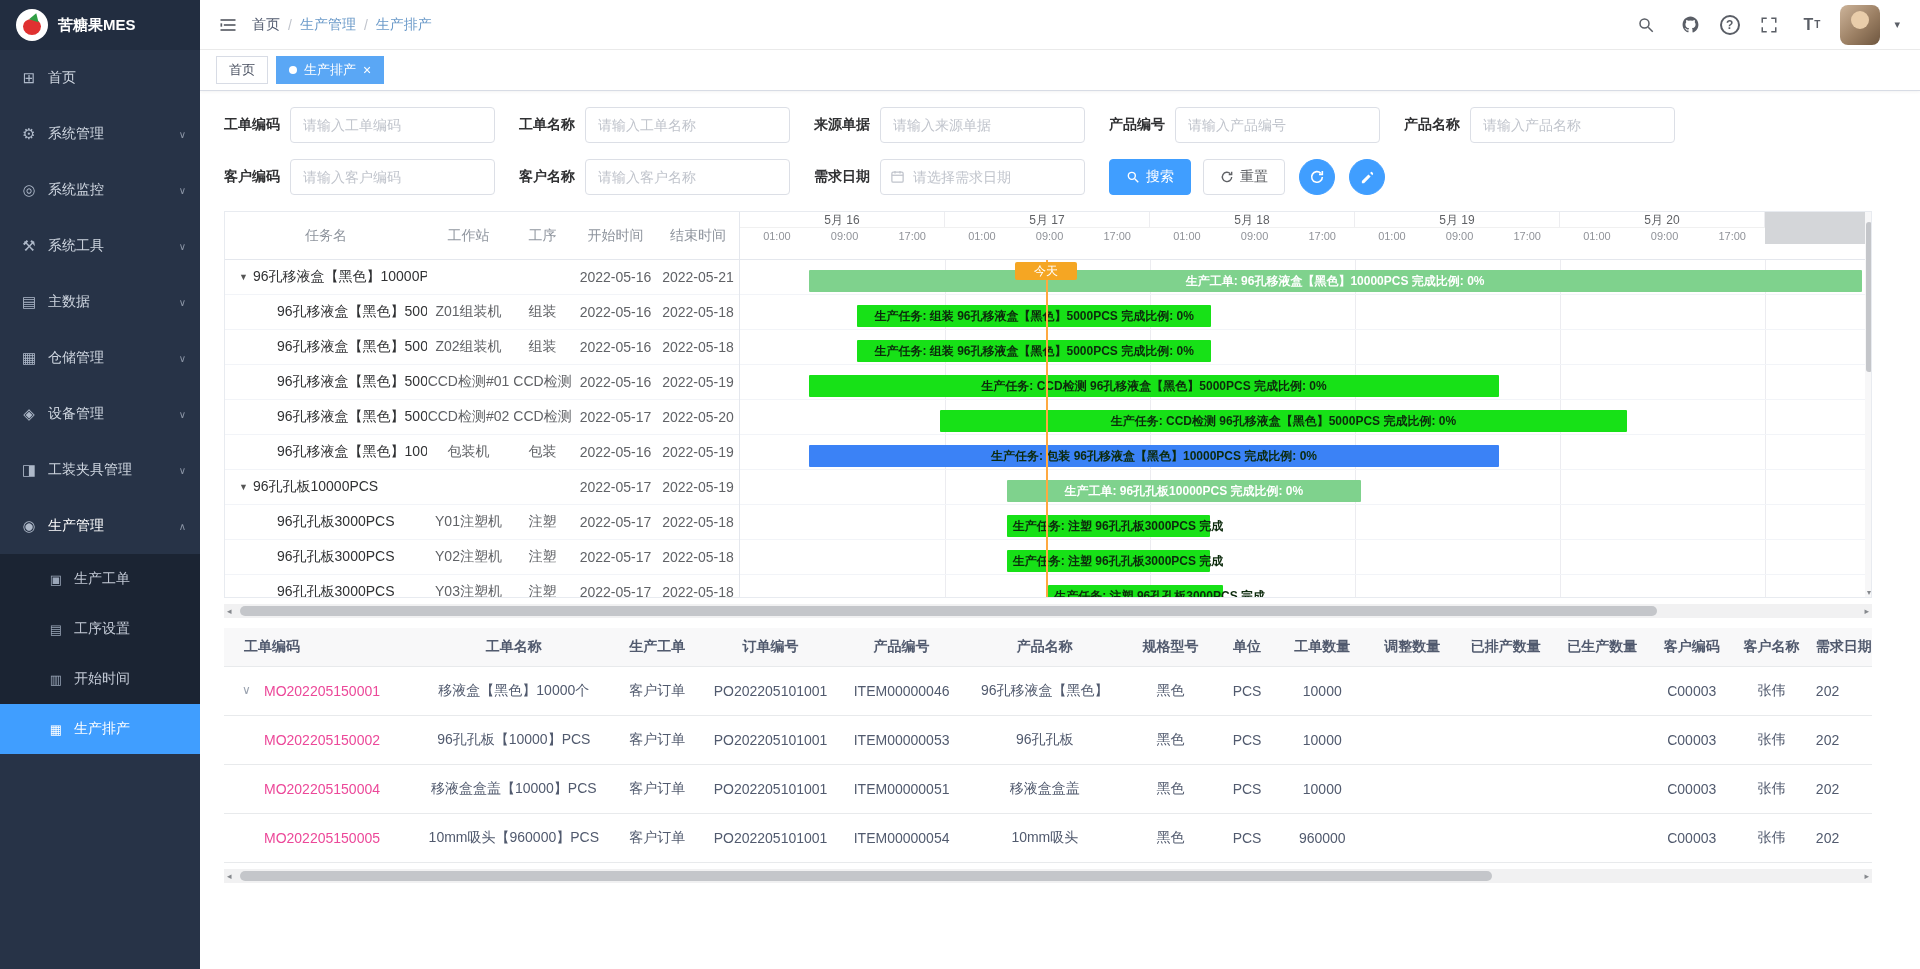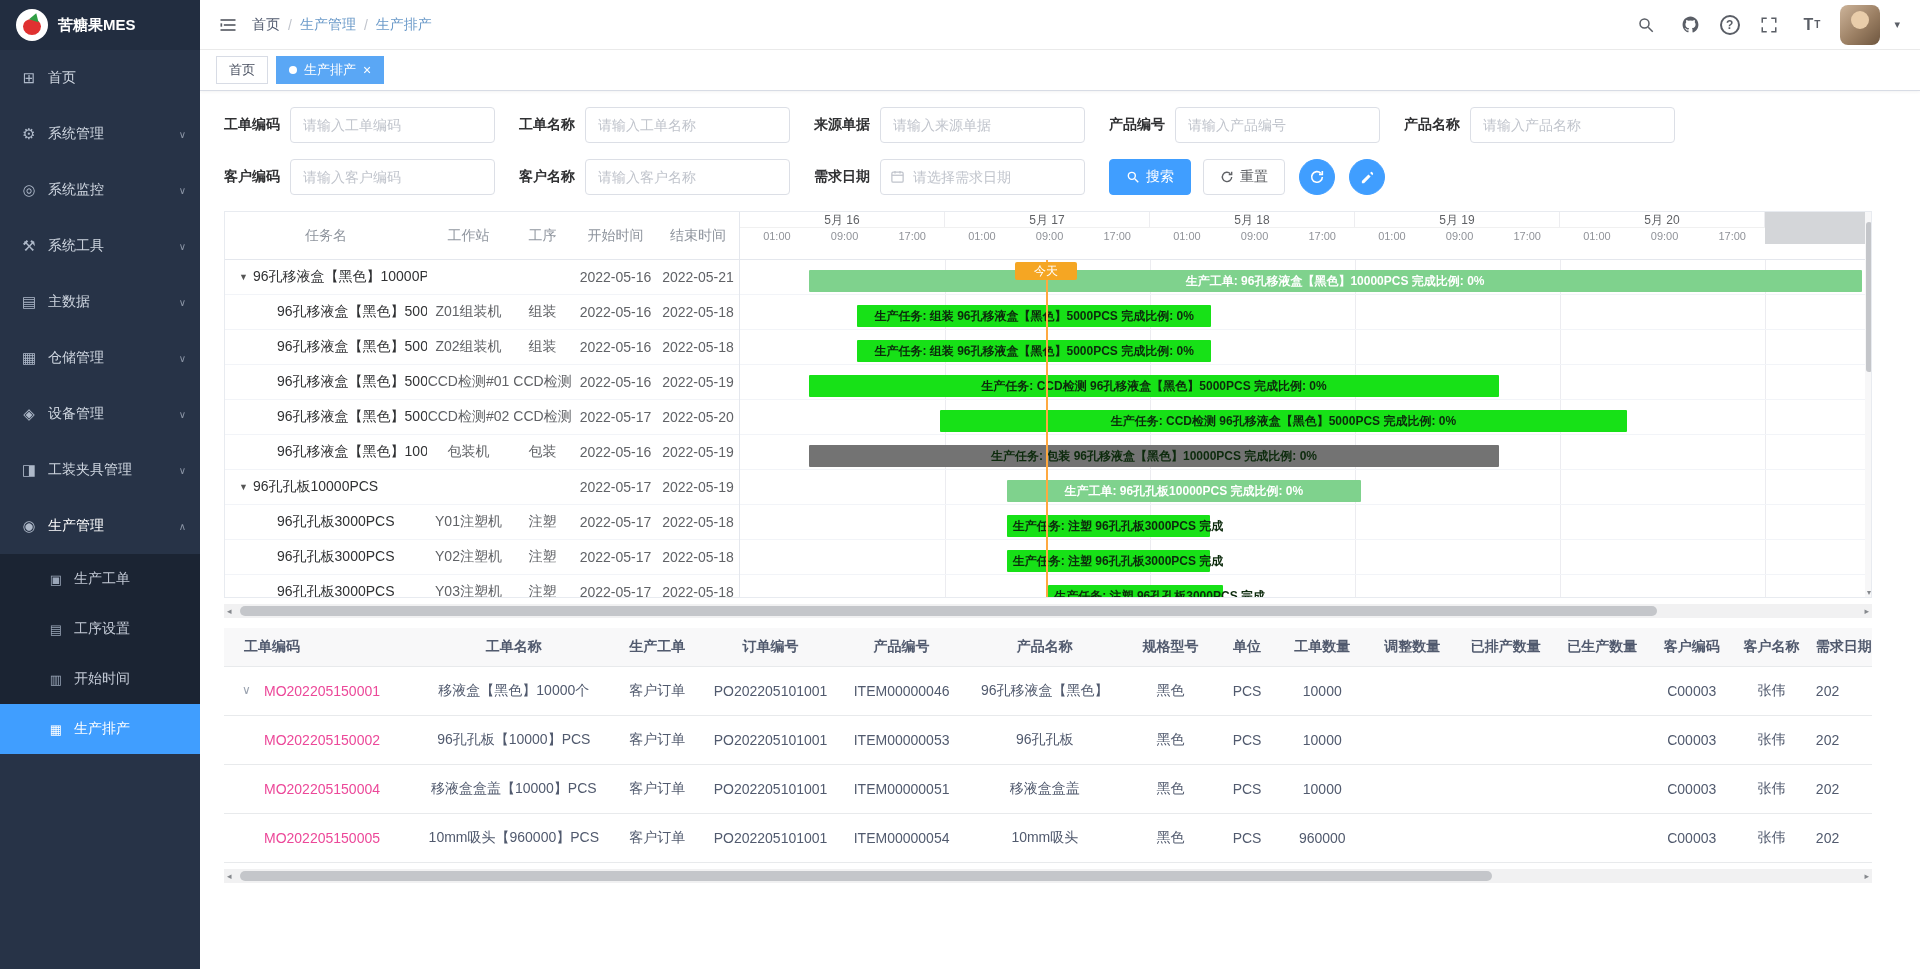--- a/index.html
+++ b/index.html
@@ -481,21 +481,21 @@
                 <div class="bar task" style="left: 6.1%; width: 61.4%; background: rgb(23, 225, 23);">
                   <span class="bar-label">生产任务: CCD检测 96孔移液盒【黑色】5000PCS 完成比例: 0%</span>
                 </div>
               </div>
               <div class="gr-row">
                 <div class="bar task" style="left: 17.8%; width: 61%; background: rgb(23, 225, 23);">
                   <span class="bar-label">生产任务: CCD检测 96孔移液盒【黑色】5000PCS 完成比例: 0%</span>
                 </div>
               </div>
               <div class="gr-row">
-                <div class="bar task" style="left: 6.1%; width: 61.4%; background: #737373;">
+                <div class="bar task" style="left: 6.1%; width: 61.4%; background: #3b82f6;">
                   <span class="bar-label">生产任务: 包装 96孔移液盒【黑色】10000PCS 完成比例: 0%</span>
                 </div>
               </div>
               <div class="gr-row">
                 <div class="bar order" style="left: 23.7%; width: 31.5%; background: rgb(127, 210, 141);">
                   <span class="bar-label">生产工单: 96孔孔板10000PCS 完成比例: 0%</span>
                 </div>
               </div>
               <div class="gr-row">
                 <div class="bar task spill" style="left: 23.7%; width: 18.1%; background: rgb(23, 225, 23);">

